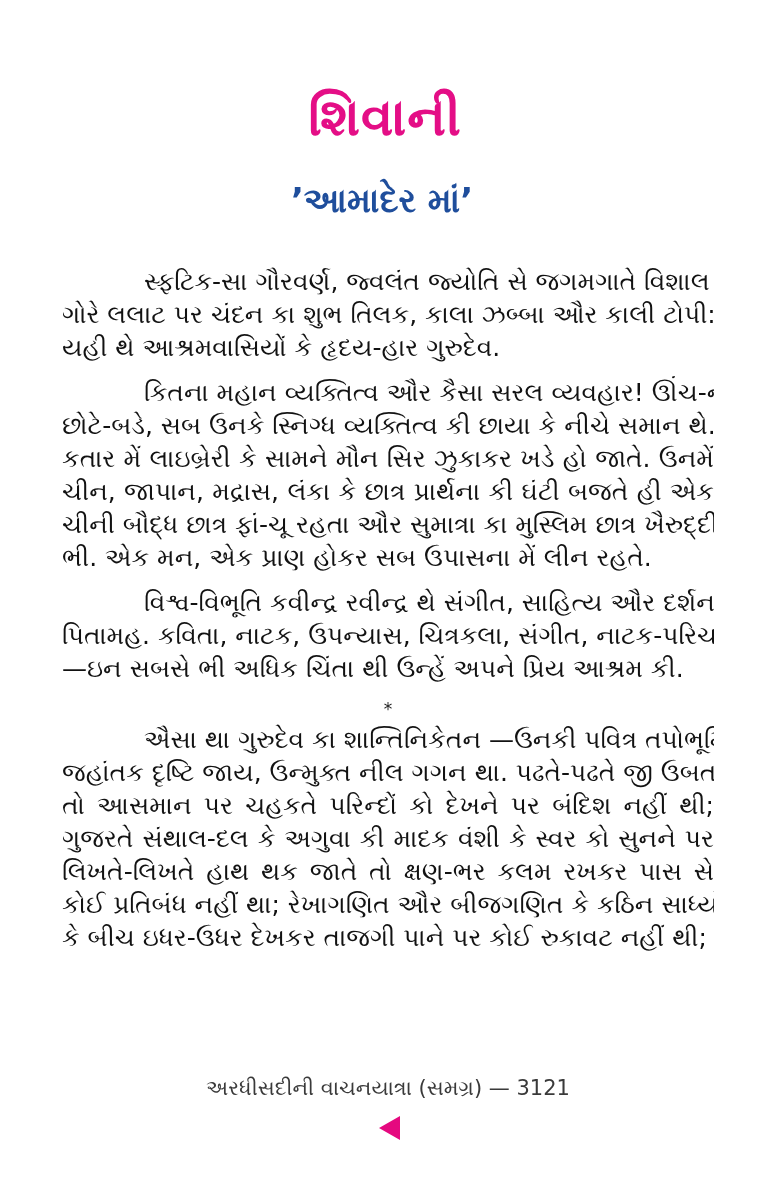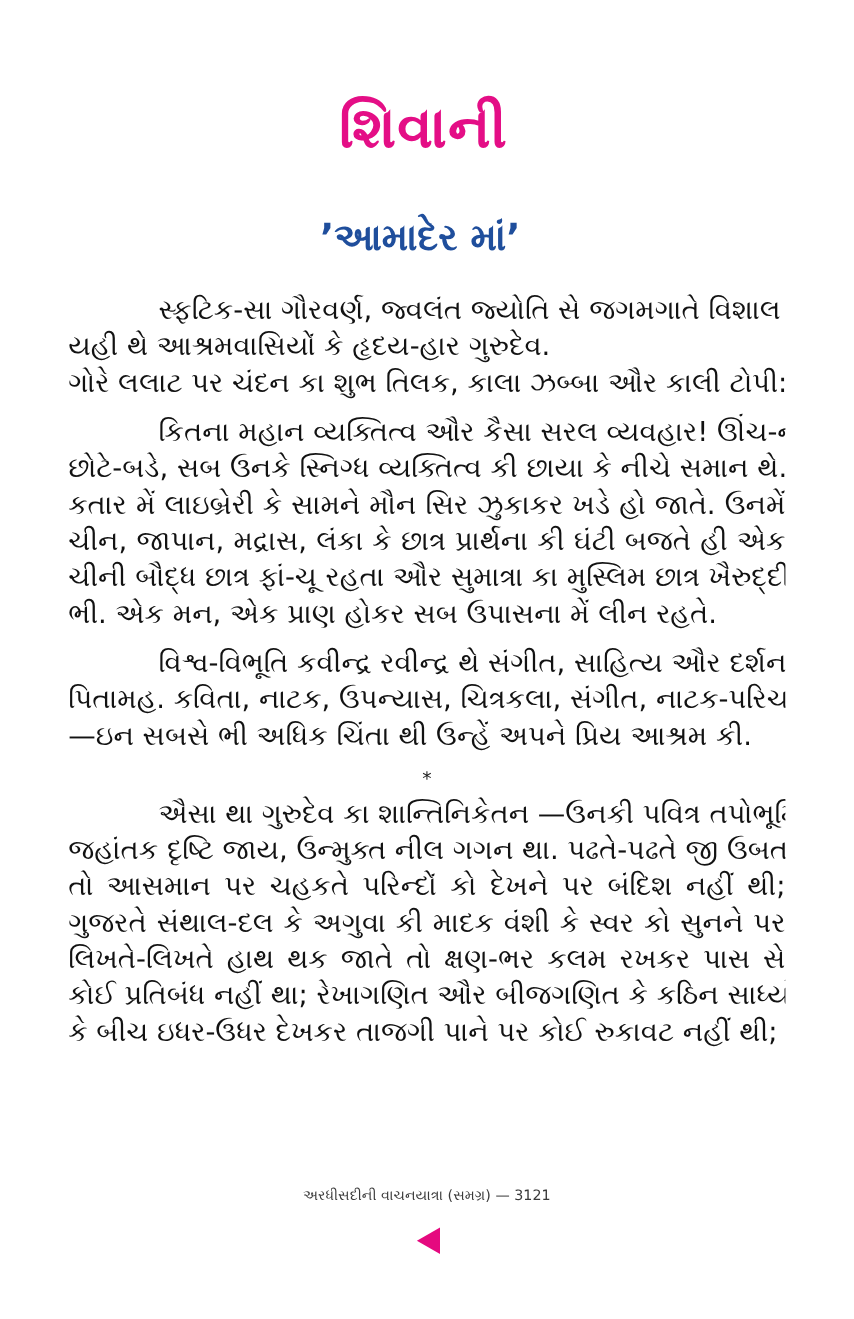--- a/index.html
+++ b/index.html
@@ -23,21 +23,21 @@
     margin: 0;
     text-align: center;
     font-size: 52px;
     line-height: 62px;
     font-weight: bold;
     color: #e40e86;
     letter-spacing: 1px;
   }
   .subtitle {
     position: absolute;
-    top: 194px;
+    top: 178px;
     left: 0;
     width: 764px;
     margin: 0;
     text-align: center;
     font-size: 34px;
     line-height: 44px;
     font-weight: bold;
     color: #1f4e9c;
   }
   .body-text {
@@ -71,21 +71,21 @@
     font-size: 17px;
     color: #222222;
     margin: 0 0 2px 0;
   }
   .footer {
     position: absolute;
     top: 1078px;
     left: 0;
     width: 776px;
     text-align: center;
-    font-size: 13px;
+    font-size: 21px;
     line-height: 20px;
     color: #3a3a3a;
   }
   .nav-triangle {
     position: absolute;
     left: 379px;
     top: 1116px;
     width: 0;
     height: 0;
     border-top: 12px solid transparent;
@@ -100,22 +100,22 @@
 <div class="page">
 
   <h1 class="title">શિવાની</h1>
 
   <h2 class="subtitle">’આમાદેર માં’</h2>
 
   <div class="body-text">
 
     <div class="para">
       <div class="line first">સ્ફટિક-સા ગૌરવર્ણ, જ્વલંત જ્યોતિ સે જગમગાતે વિશાલ નયન,</div>
+      <div class="line">ગોરે લલાટ પર ચંદન કા શુભ તિલક, કાલા ઝબ્બા ઔર કાલી ટોપી:</div>
       <div class="line last">યહી થે આશ્રમવાસિયોં કે હૃદય-હાર ગુરુદેવ.</div>
-      <div class="line">ગોરે લલાટ પર ચંદન કા શુભ તિલક, કાલા ઝબ્બા ઔર કાલી ટોપી:</div>
     </div>
 
     <div class="para">
       <div class="line first">કિતના મહાન વ્યક્તિત્વ ઔર કૈસા સરલ વ્યવહાર! ઊંચ-નીચ,</div>
       <div class="line">છોટે-બડે, સબ ઉનકે સ્નિગ્ધ વ્યક્તિત્વ કી છાયા કે નીચે સમાન થે.</div>
       <div class="line">કતાર મેં લાઇબ્રેરી કે સામને મૌન સિર ઝુકાકર ખડે હો જાતે. ઉનમેં</div>
       <div class="line">ચીન, જાપાન, મદ્રાસ, લંકા કે છાત્ર પ્રાર્થના કી ઘંટી બજતે હી એક</div>
       <div class="line">ચીની બૌદ્ધ છાત્ર ફાં-ચૂ રહતા ઔર સુમાત્રા કા મુસ્લિમ છાત્ર ખૈરુદ્દીન</div>
       <div class="line last">ભી. એક મન, એક પ્રાણ હોકર સબ ઉપાસના મેં લીન રહતે.</div>
     </div>

